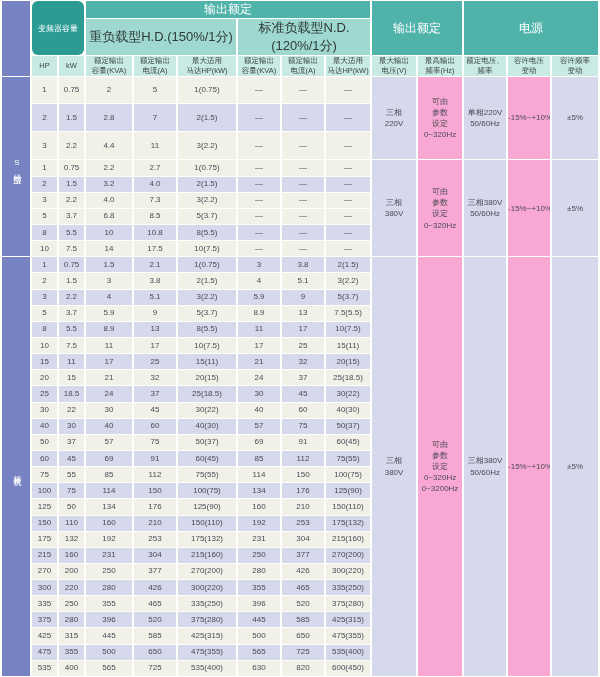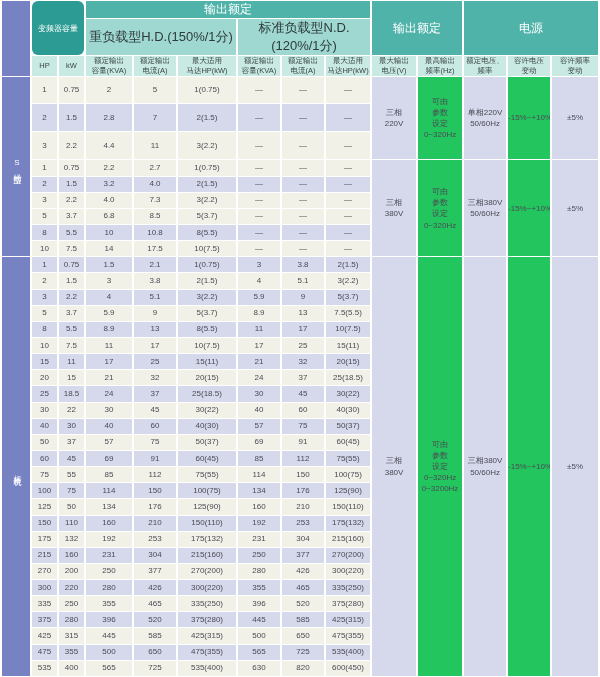--- a/index.html
+++ b/index.html
@@ -22,21 +22,21 @@
   .h-dark{background:#2b9b94;color:#ffffff;font-size:8px;border-radius:6px;}
   .h-band{background:#9ed8d0;color:#2f3a3a;font-size:13px;margin-top:8px;}
   .h-mint{background:#c8eae3;color:#3d4648;font-size:7.5px;line-height:1.3;}
   td.data{font-size:8px;color:#4b4b55;line-height:1;}
   tr.lav td.data{background:#d6d8ec;}
   tr.ivy td.data{background:#f2f1e8;}
   td.side{background:#7682c2;color:#ffffff;}
   .vlabel{writing-mode:vertical-lr;text-orientation:upright;font-size:8px;letter-spacing:1px;display:inline-block;}
   td.merged{font-size:8px;color:#4b4b55;white-space:pre-line;line-height:1.4;}
   td.m-lav{background:#d6d8ec;}
-  td.m-ivy{background:#22c55e;}
+  td.m-ivy{background:#f9a8d4;}
 </style>
 </head>
 <body>
 
 <div class="page">
 <table>
   <colgroup>
     <col style="width:28px">
         <col style="width:25px">
         <col style="width:25px">

